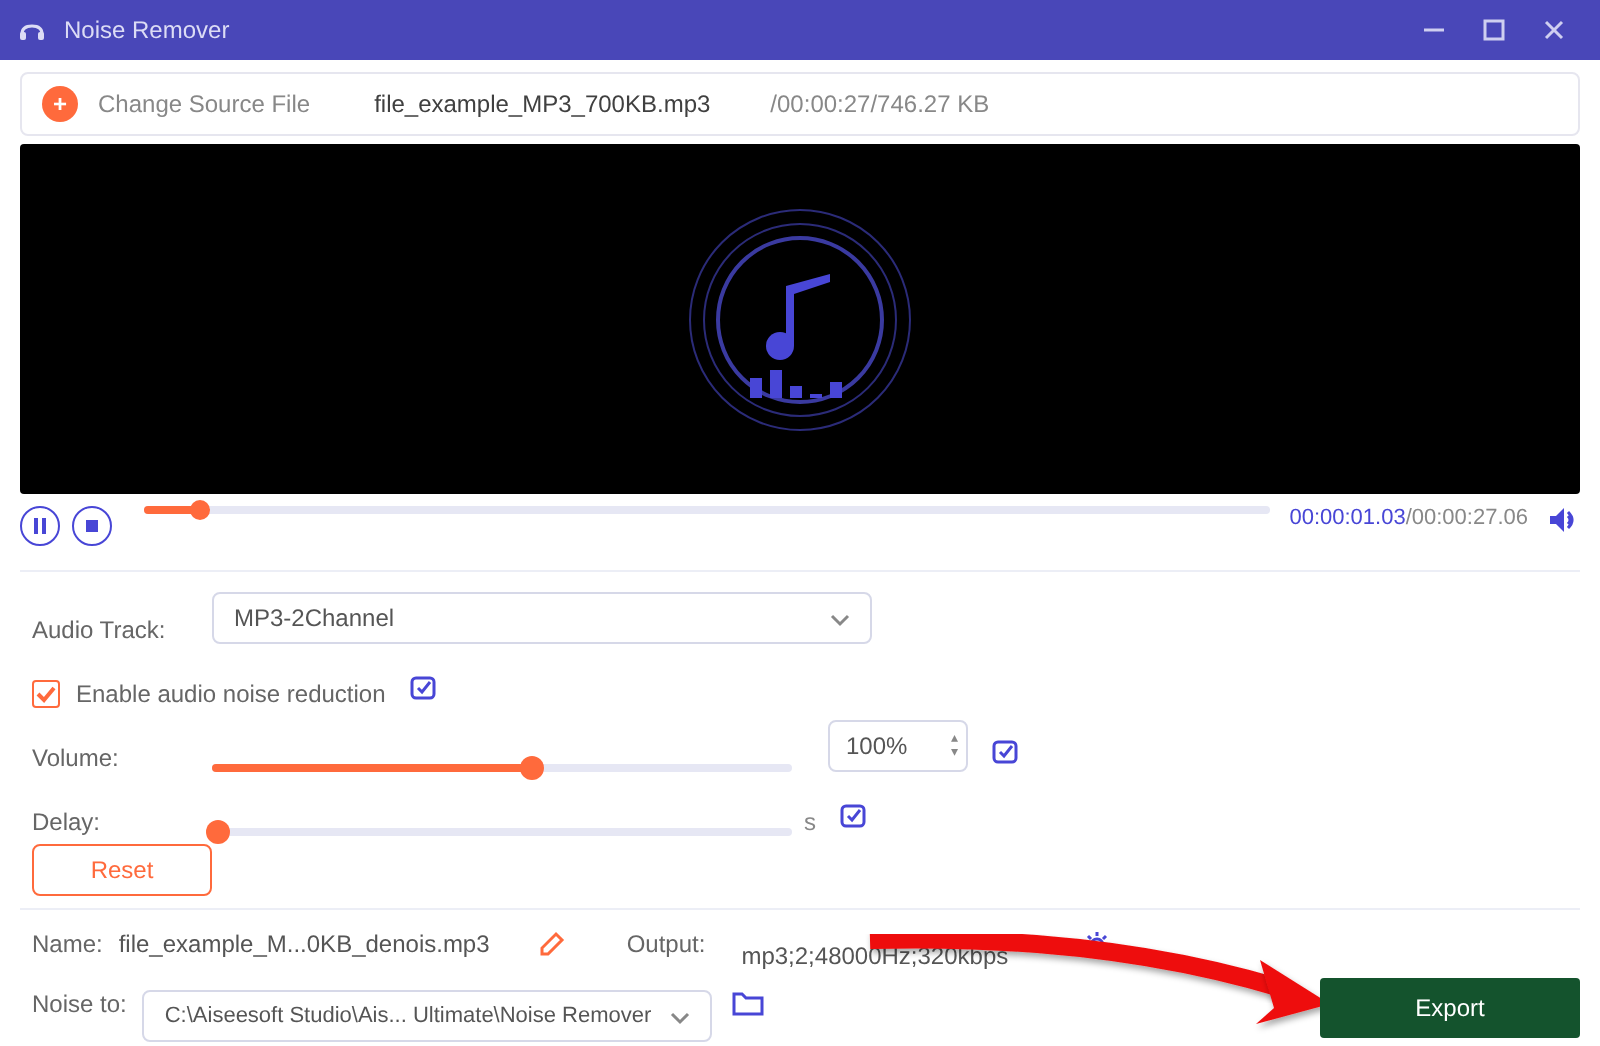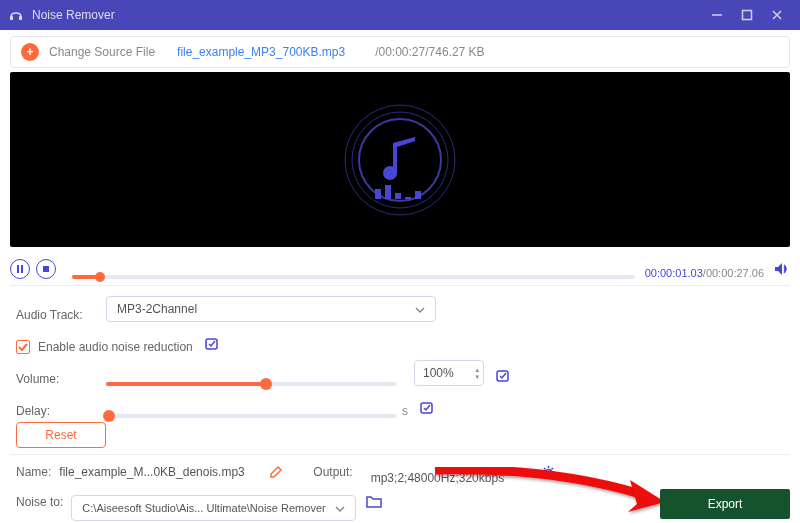--- a/index.html
+++ b/index.html
@@ -8,25 +8,25 @@
   .titlebar .logo{width:16px;height:16px;margin-right:8px;position:relative}
   .titlebar .logo svg{display:block}
   .titlebar .title{flex:0 0 auto;font-size:12px}
   .titlebar .spacer{flex:1}
   .winbtn{width:30px;height:30px;display:flex;align-items:center;justify-content:center;color:#cfcff0}
   .winbtn svg{stroke:#cfcff0;stroke-width:1.5;fill:none}
   .inner{padding:0 10px 10px 10px}
   .filerow{height:32px;display:flex;align-items:center;border:1px solid #e6e6ef;border-radius:4px;padding:0 10px;color:#888}
   .plusbtn{width:18px;height:18px;border-radius:50%;background:#ff6a3c;display:flex;align-items:center;justify-content:center;color:#fff;margin-right:10px;font-weight:bold}
   .filerow .lbl{color:#888}
-  .filerow .fname{margin-left:22px;color:#3b82f6}
+  .filerow .fname{margin-left:32px;color:#404040}
   .filerow .meta{margin-left:30px;color:#888}
   .preview{height:175px;background:#000;border-radius:2px;margin-top:4px;display:flex;align-items:center;justify-content:center;position:relative}
   .preview svg{display:block}
-  .transport{height:26px;display:flex;align-items:flex-end;margin-top:6px}
+  .transport{height:26px;display:flex;align-items:flex-start;margin-top:6px}
   .tbtn{width:20px;height:20px;border:1.5px solid #4846d6;border-radius:50%;display:flex;align-items:center;justify-content:center;margin-right:6px}
   .tbtn svg{fill:#4846d6}
   .progress{flex:1;height:4px;background:#e6e7f4;border-radius:2px;position:relative;margin:0 10px}
   .progress .fill{position:absolute;left:0;top:0;bottom:0;width:5%;background:#ff6a3c;border-radius:2px}
   .progress .thumb{position:absolute;top:50%;left:5%;width:10px;height:10px;background:#ff6a3c;border-radius:50%;transform:translate(-50%,-50%)}
   .time{font-size:11px}
   .time .cur{color:#4846d6}
   .time .tot{color:#888}
   .volicon{margin-left:10px;color:#4846d6}
   .sep{height:1px;background:#eceef6;margin:6px 0 8px 0}

